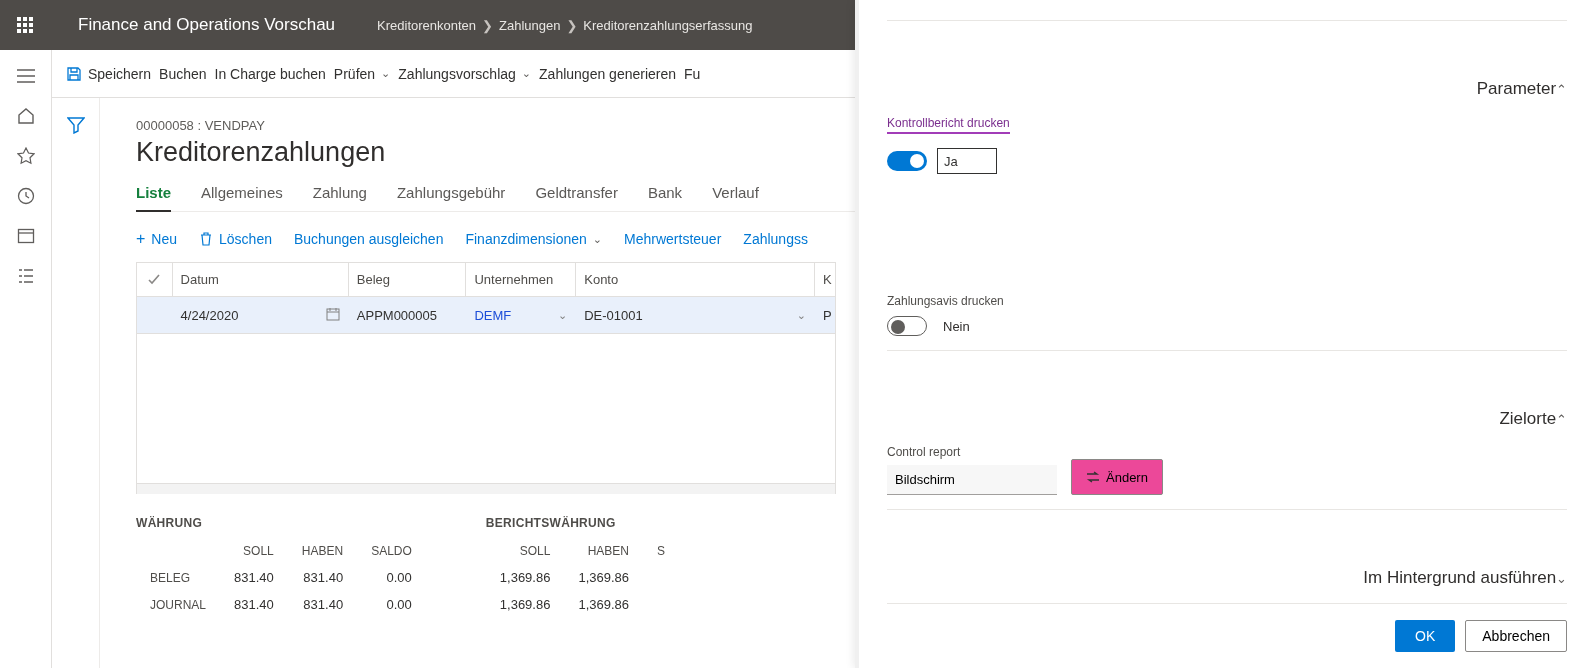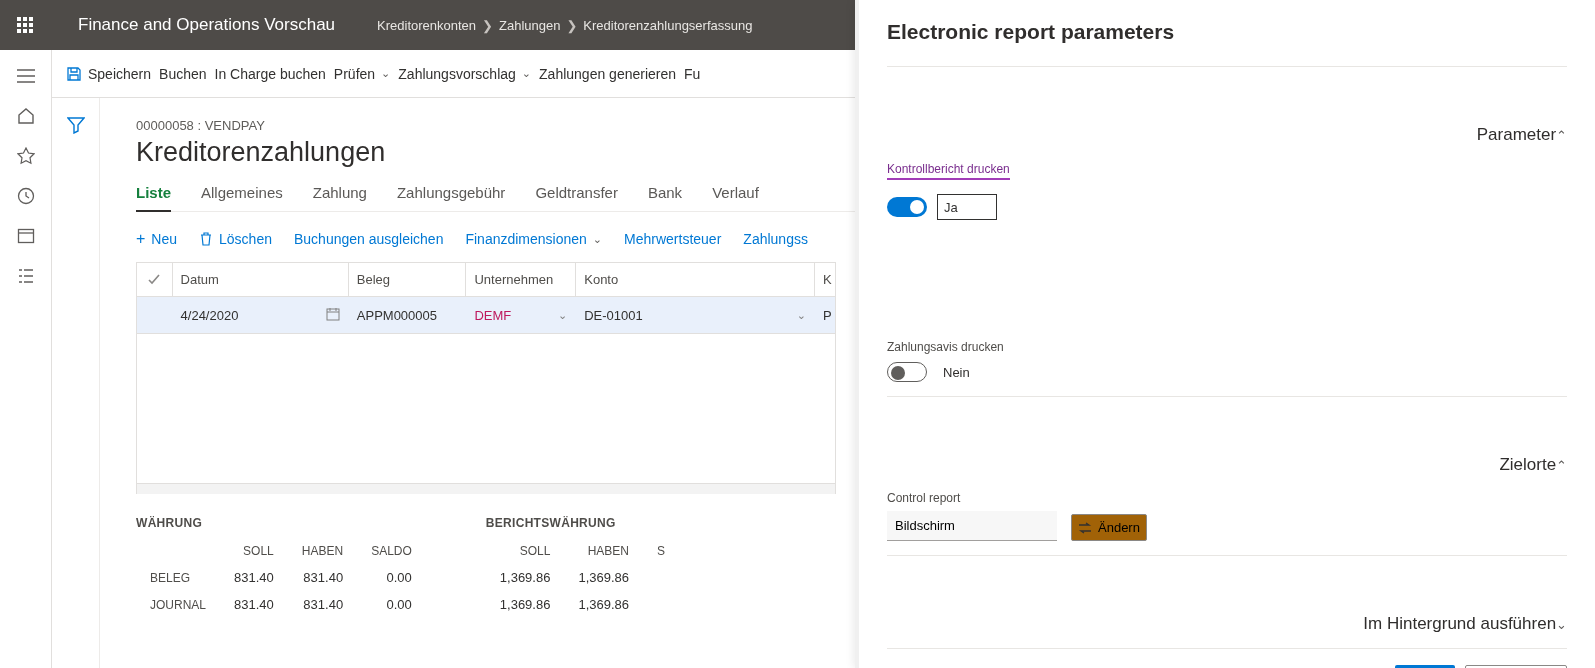--- a/index.html
+++ b/index.html
@@ -97,21 +97,21 @@
 .data-grid .hdr { display:flex; background:#fff; border-bottom:1px solid #e1dfdd; height:34px; align-items:center; font-size:13px; color:#4f4d4a;}
 .data-grid .hdr > div { border-right:1px solid #e1dfdd; height:100%; display:flex; align-items:center; padding:0 8px;}
 .data-grid .row { display:flex; height:36px; align-items:center; background:#e9f0fb; font-size:13px;}
 .data-grid .row > div { padding:0 8px; height:100%; display:flex; align-items:center; border-right:1px solid transparent;}
 .col-sel{width:36px; justify-content:center;}
 .col-date{width:180px;}
 .col-voucher{width:120px;}
 .col-company{width:112px;}
 .col-account{width:244px;}
 .col-last{width:20px;}
-.lnk{color:#be185d; cursor:pointer;}
+.lnk{color:#1d4ed8; cursor:pointer;}
 .cal-icon{color:#808080; margin-left:auto;}
 .dd-icon{color:#808080; margin-left:auto; font-size:11px;}
 
 .grid-empty{ height:150px; border:1px solid #e1dfdd; border-top:none; width:700px;}
 .grid-stub{ width:700px; height:10px; border-left:1px solid #e1dfdd; border-right:1px solid #e1dfdd; background:#f3f3f3;}
 
 .totals { margin-top:22px; display:flex; gap:60px; font-size:12px;}
 .totals .tcol .tlabel{ font-weight:700; font-size:12px; color:#4f4d4a; margin-bottom:8px; letter-spacing:0.3px;}
 .totals table { border-collapse:collapse; font-size:13px;}
 .totals td{ padding:6px 14px; text-align:right;}
@@ -140,21 +140,21 @@
 .toggle-row{ display:flex; align-items:center; gap:10px;}
 .toggle{ width:40px; height:20px; border-radius:10px; position:relative; cursor:pointer;}
 .toggle .knob{ width:14px; height:14px; background:#fff; border-radius:50%; position:absolute; top:3px;}
 .toggle.on{ background:#0078d4;} .toggle.on .knob{ right:3px;}
 .toggle.off{ background:#fff; border:1px solid #605e5c;} .toggle.off .knob{ left:3px; background:#605e5c;}
 .toggle-input{ border:1px solid #323130; height:26px; width:60px; padding:0 6px; font-size:13px; display:flex; align-items:center;}
 .toggle-text{ font-size:13px; color:#302e2d; padding-left:6px;}
 
 .dest-row{ display:flex; align-items:flex-end; gap:14px;}
 .text-input{ border:none; border-bottom:1px solid #a19f9d; background:#f7f7f7; height:30px; width:170px; padding:0 8px; font-size:13px;}
-.btn-outline{ border:1px solid #8a8886; background:#a16207; height:27px; padding:0 6px; font-size:13px; cursor:pointer; display:flex; align-items:center; gap:6px; border-radius:2px;}
+.btn-outline{ border:1px solid #8a8886; background:#ec4899; height:36px; padding:0 14px; font-size:13px; cursor:pointer; display:flex; align-items:center; gap:6px; border-radius:2px;}
 .btn-primary{ background:#0078d4; color:#fff; border:none; height:32px; padding:0 20px; font-size:14px; border-radius:2px; cursor:pointer;}
 .btn-secondary{ background:#fff; border:1px solid #8a8886; height:32px; padding:0 16px; font-size:14px; border-radius:2px; cursor:pointer;}
 .panel-footer{ margin-top:auto; border-top:1px solid #e8e6e3; padding:16px 0; display:flex; justify-content:flex-end; gap:10px;}
 </style>
 </head>
 <body>
 
 <div class="top-header">
   <div class="waffle">
     <div class="waffle-grid">
@@ -378,21 +378,20 @@
                 <td></td>
               </tr>
         </tbody>
           </table>
       </div>
     </div>
   </div>
 </div>
 
 <div class="panel">
-  <div class="panel-title">Electronic report parameters</div>
 
   <div class="section">
     <div class="section-hdr">
       <h3>Parameter</h3>
       <span class="schev">⌃</span>
     </div>
     <div class="section-body">
       <div>
         <div class="field-label hl">Kontrollbericht drucken</div>
         <div class="toggle-row" style="margin-top:8px;">

